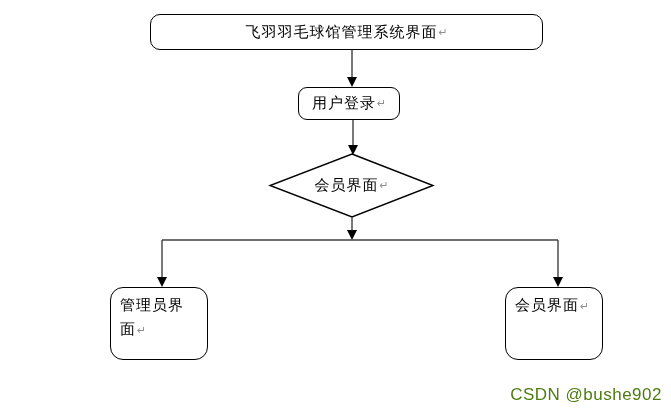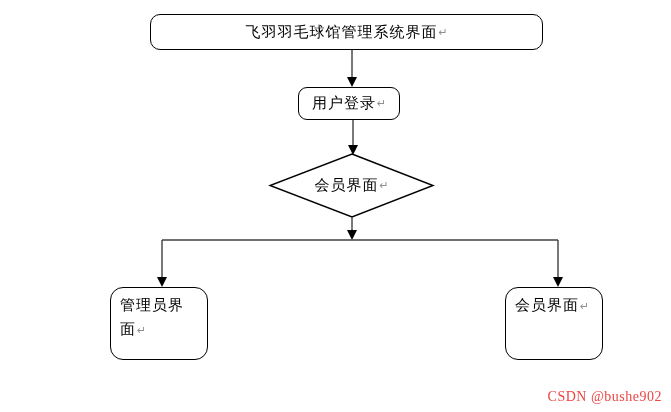--- a/index.html
+++ b/index.html
@@ -75,24 +75,23 @@
   .pmark {
     color: #8f8f8f;
     font-size: 11px;
     letter-spacing: 0;
     margin-left: 1px;
   }
   .watermark {
     position: absolute;
     right: 9px;
     bottom: 7px;
-    color: #ef4444;
-    font-size: 14px;
+    color: #4d7c0f;
+    font-size: 17px;
     letter-spacing: 0.5px;
-    font-family: Liberation Serif, serif;
   }
 </style>
 </head>
 <body>
 
 <div class="canvas">
 
   <svg class="wires" viewBox="0 0 671 412" xmlns="http://www.w3.org/2000/svg">
 
     <line x1="352" y1="50" x2="352" y2="79" stroke="#404040" stroke-width="1.4"></line>

